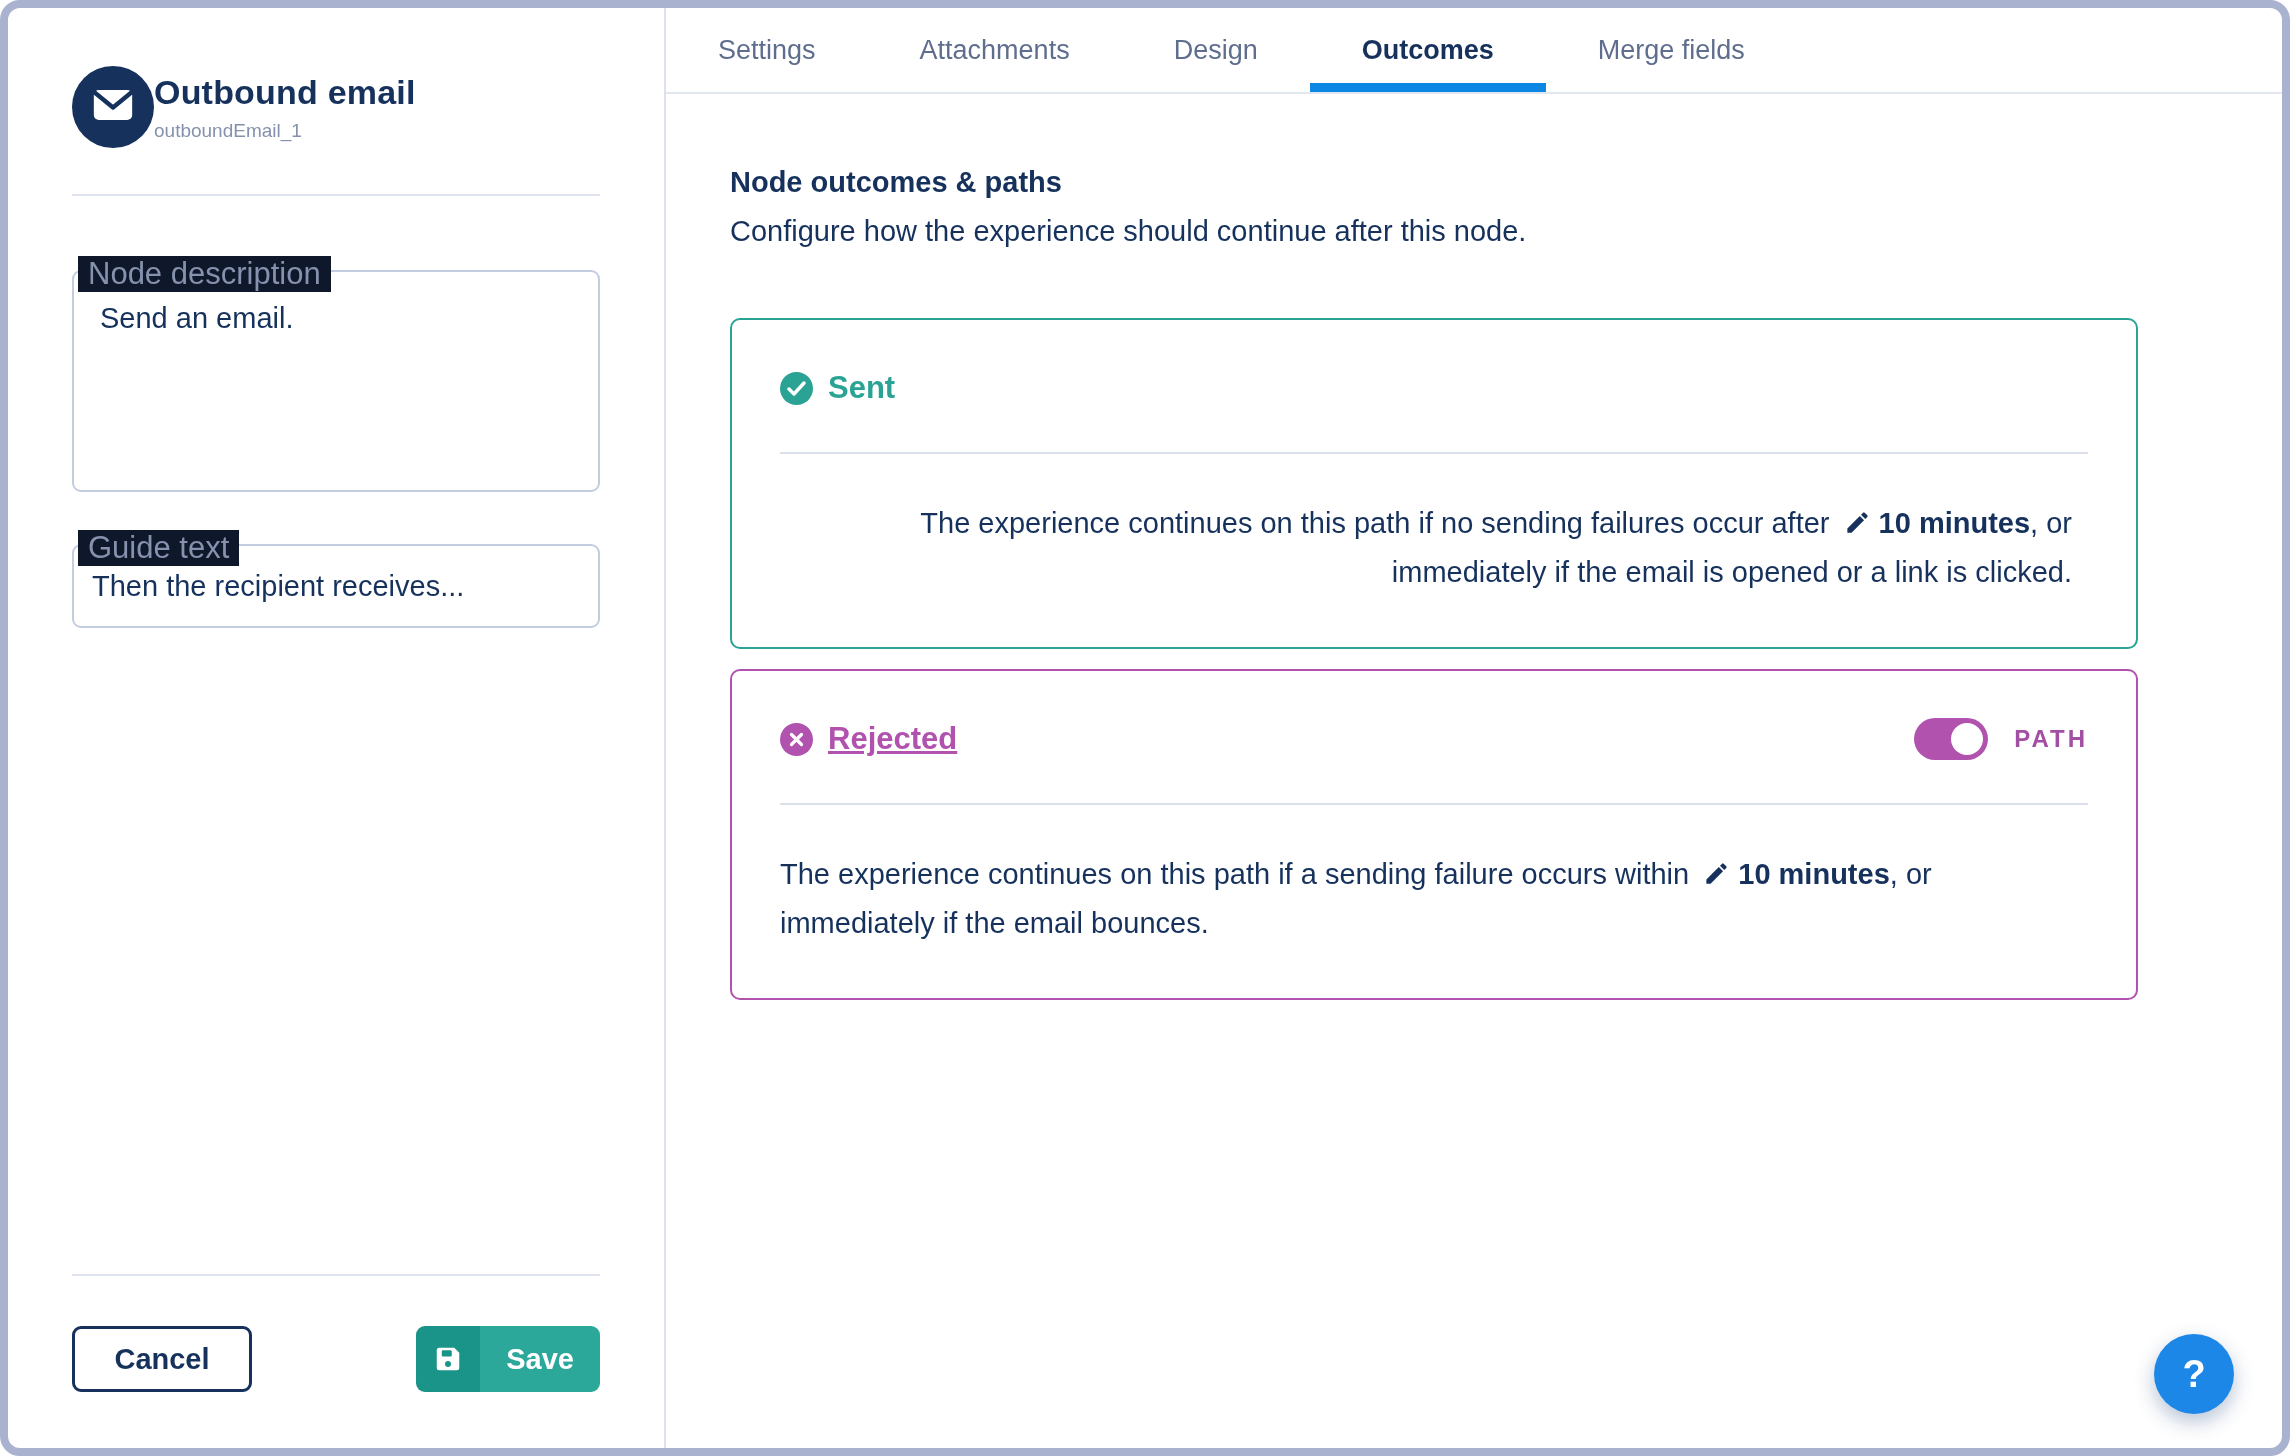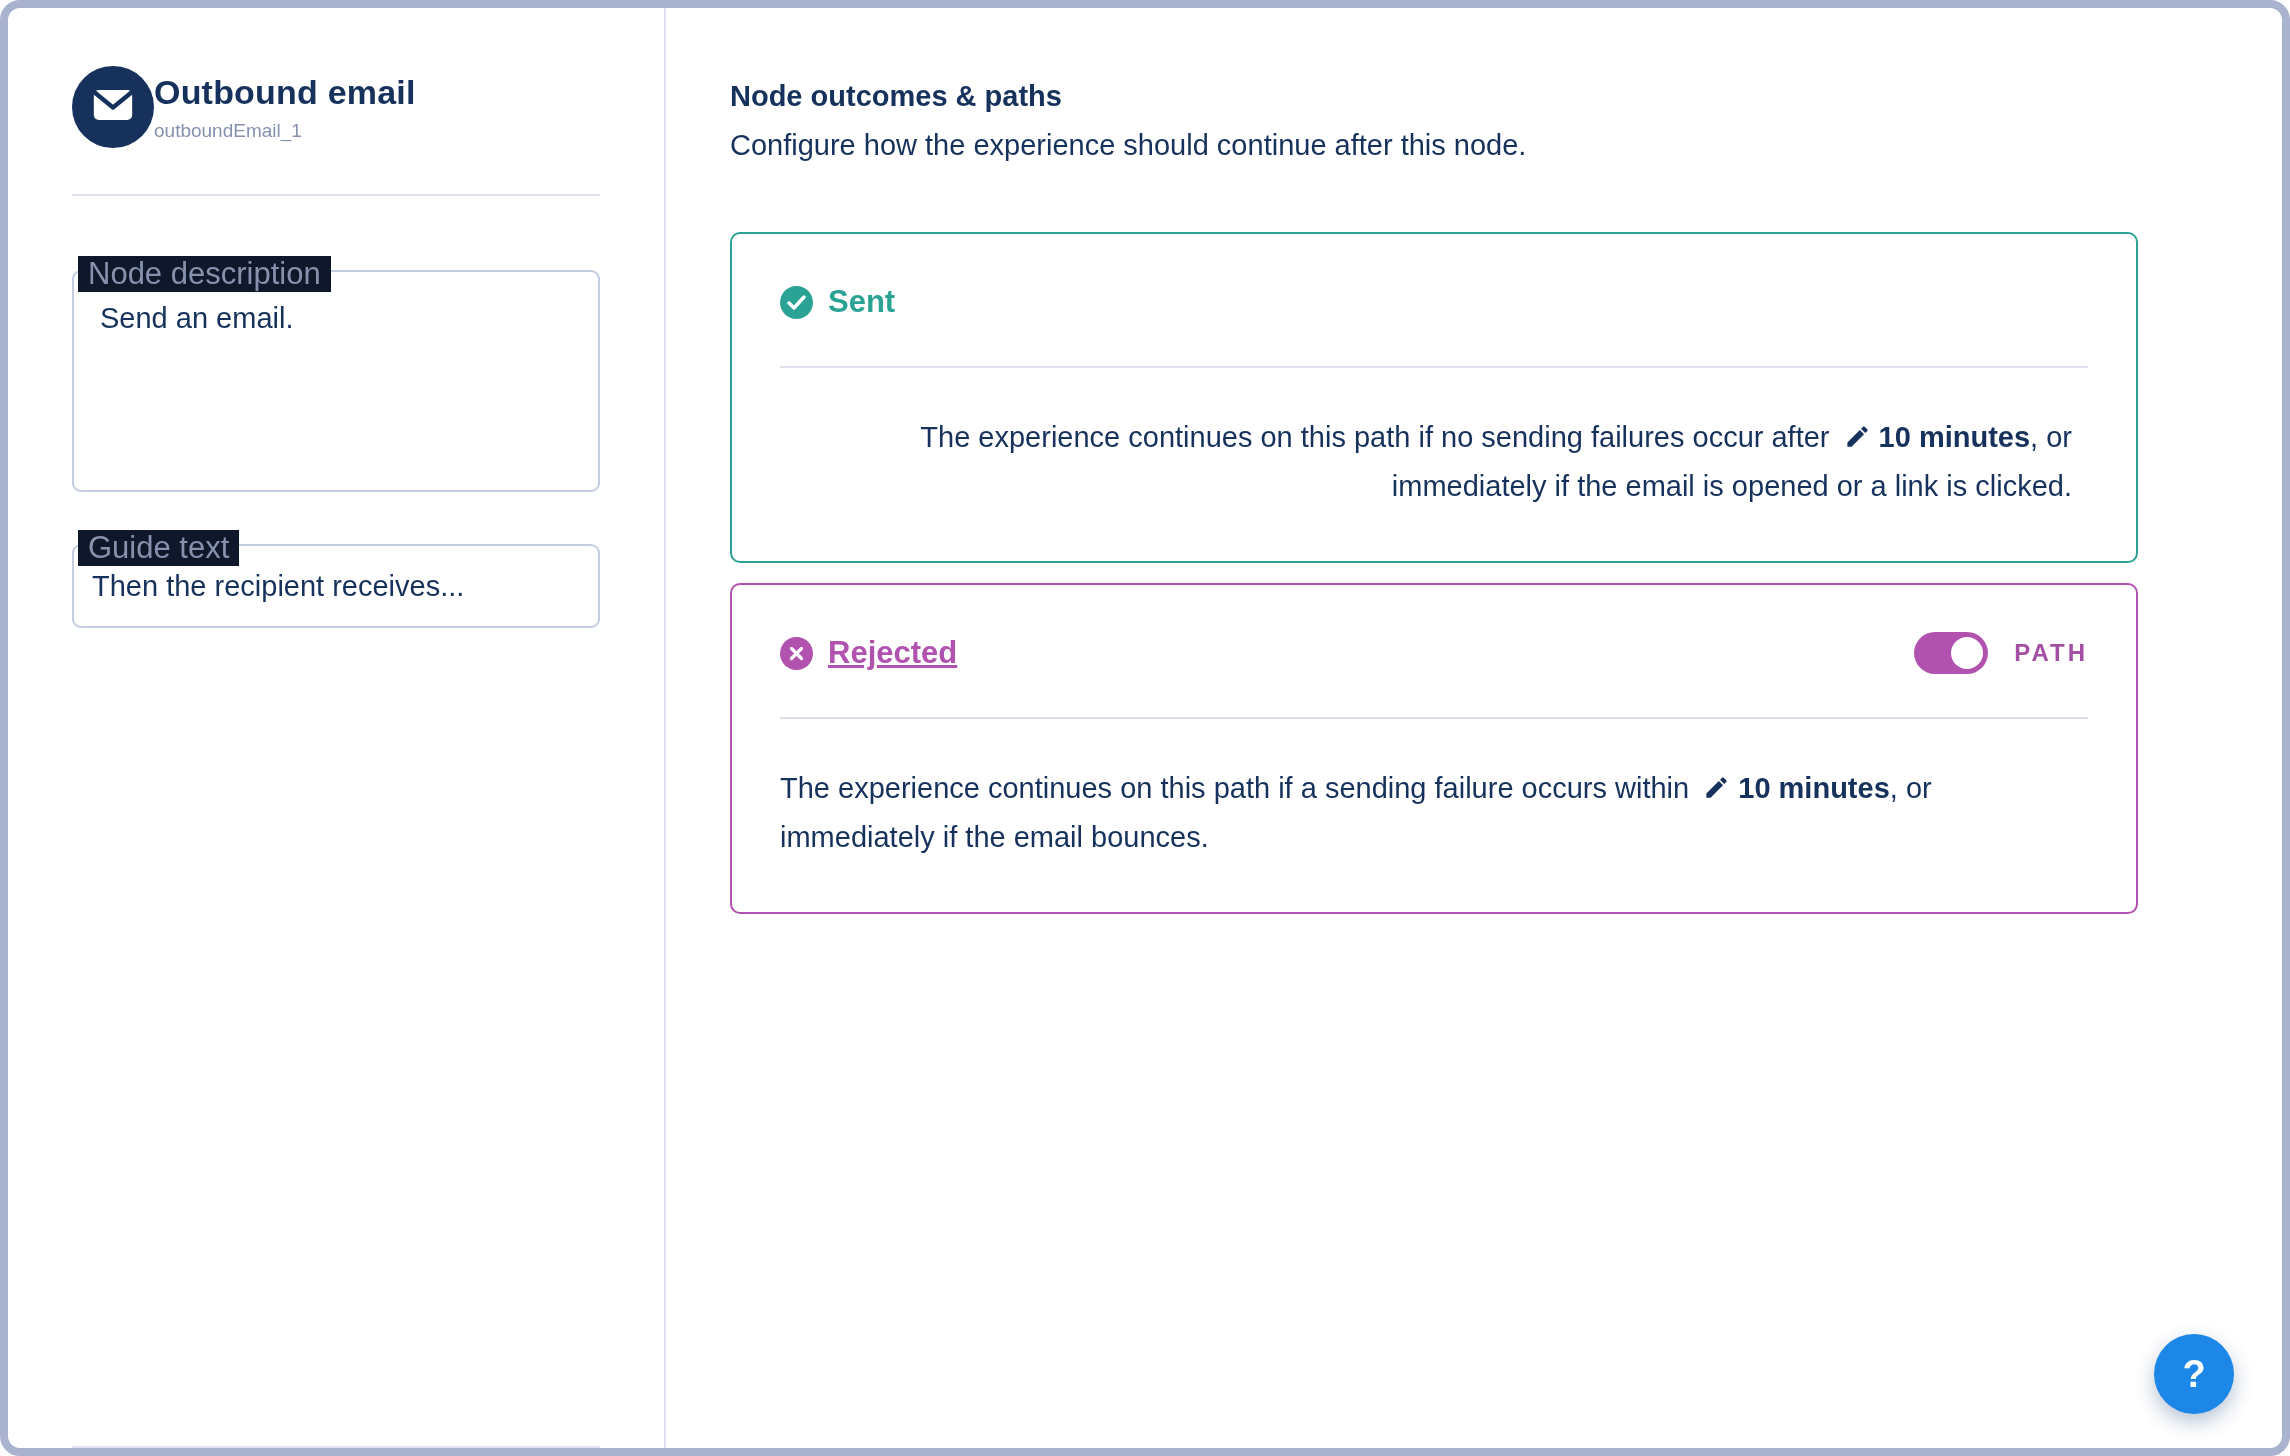--- a/index.html
+++ b/index.html
@@ -188,24 +188,44 @@
 
     <div class="field field-guide">
       <span class="flabel">Guide text</span>
       <div class="fvalue">Then the recipient receives...</div>
     </div>
 
     <div class="left-spacer"></div>
 
     <hr class="divider">
 
+    <div class="left-footer">
+      <button class="btn-cancel">Cancel</button>
+      <button class="btn-save">
+        <span class="save-icon-seg">
+          <svg width="30" height="30" viewBox="0 0 24 24">
+            <path fill="#ffffff" d="M17 3H5a2 2 0 0 0-2 2v14a2 2 0 0 0 2 2h14a2 2 0 0 0 2-2V7l-4-4z"></path>
+            <rect x="7" y="5" width="8" height="5" rx="1" fill="#1a9488"></rect>
+            <circle cx="12" cy="16" r="2.4" fill="#1a9488"></circle>
+          </svg>
+        </span>
+        <span class="save-label-seg">Save</span>
+      </button>
+    </div>
   </aside>
 
   <main class="right-panel">
 
+    <nav class="tabbar">
+      <button class="tab">Settings</button>
+      <button class="tab">Attachments</button>
+      <button class="tab">Design</button>
+      <button class="tab active">Outcomes</button>
+      <button class="tab">Merge fields</button>
+    </nav>
 
     <section class="content">
       <h2 class="section-heading">Node outcomes &amp; paths</h2>
       <p class="section-desc">Configure how the experience should continue after this node.</p>
 
       <div class="cards">
 
         <div class="card sent">
           <div class="card-header">
             <span class="status-dot teal">

